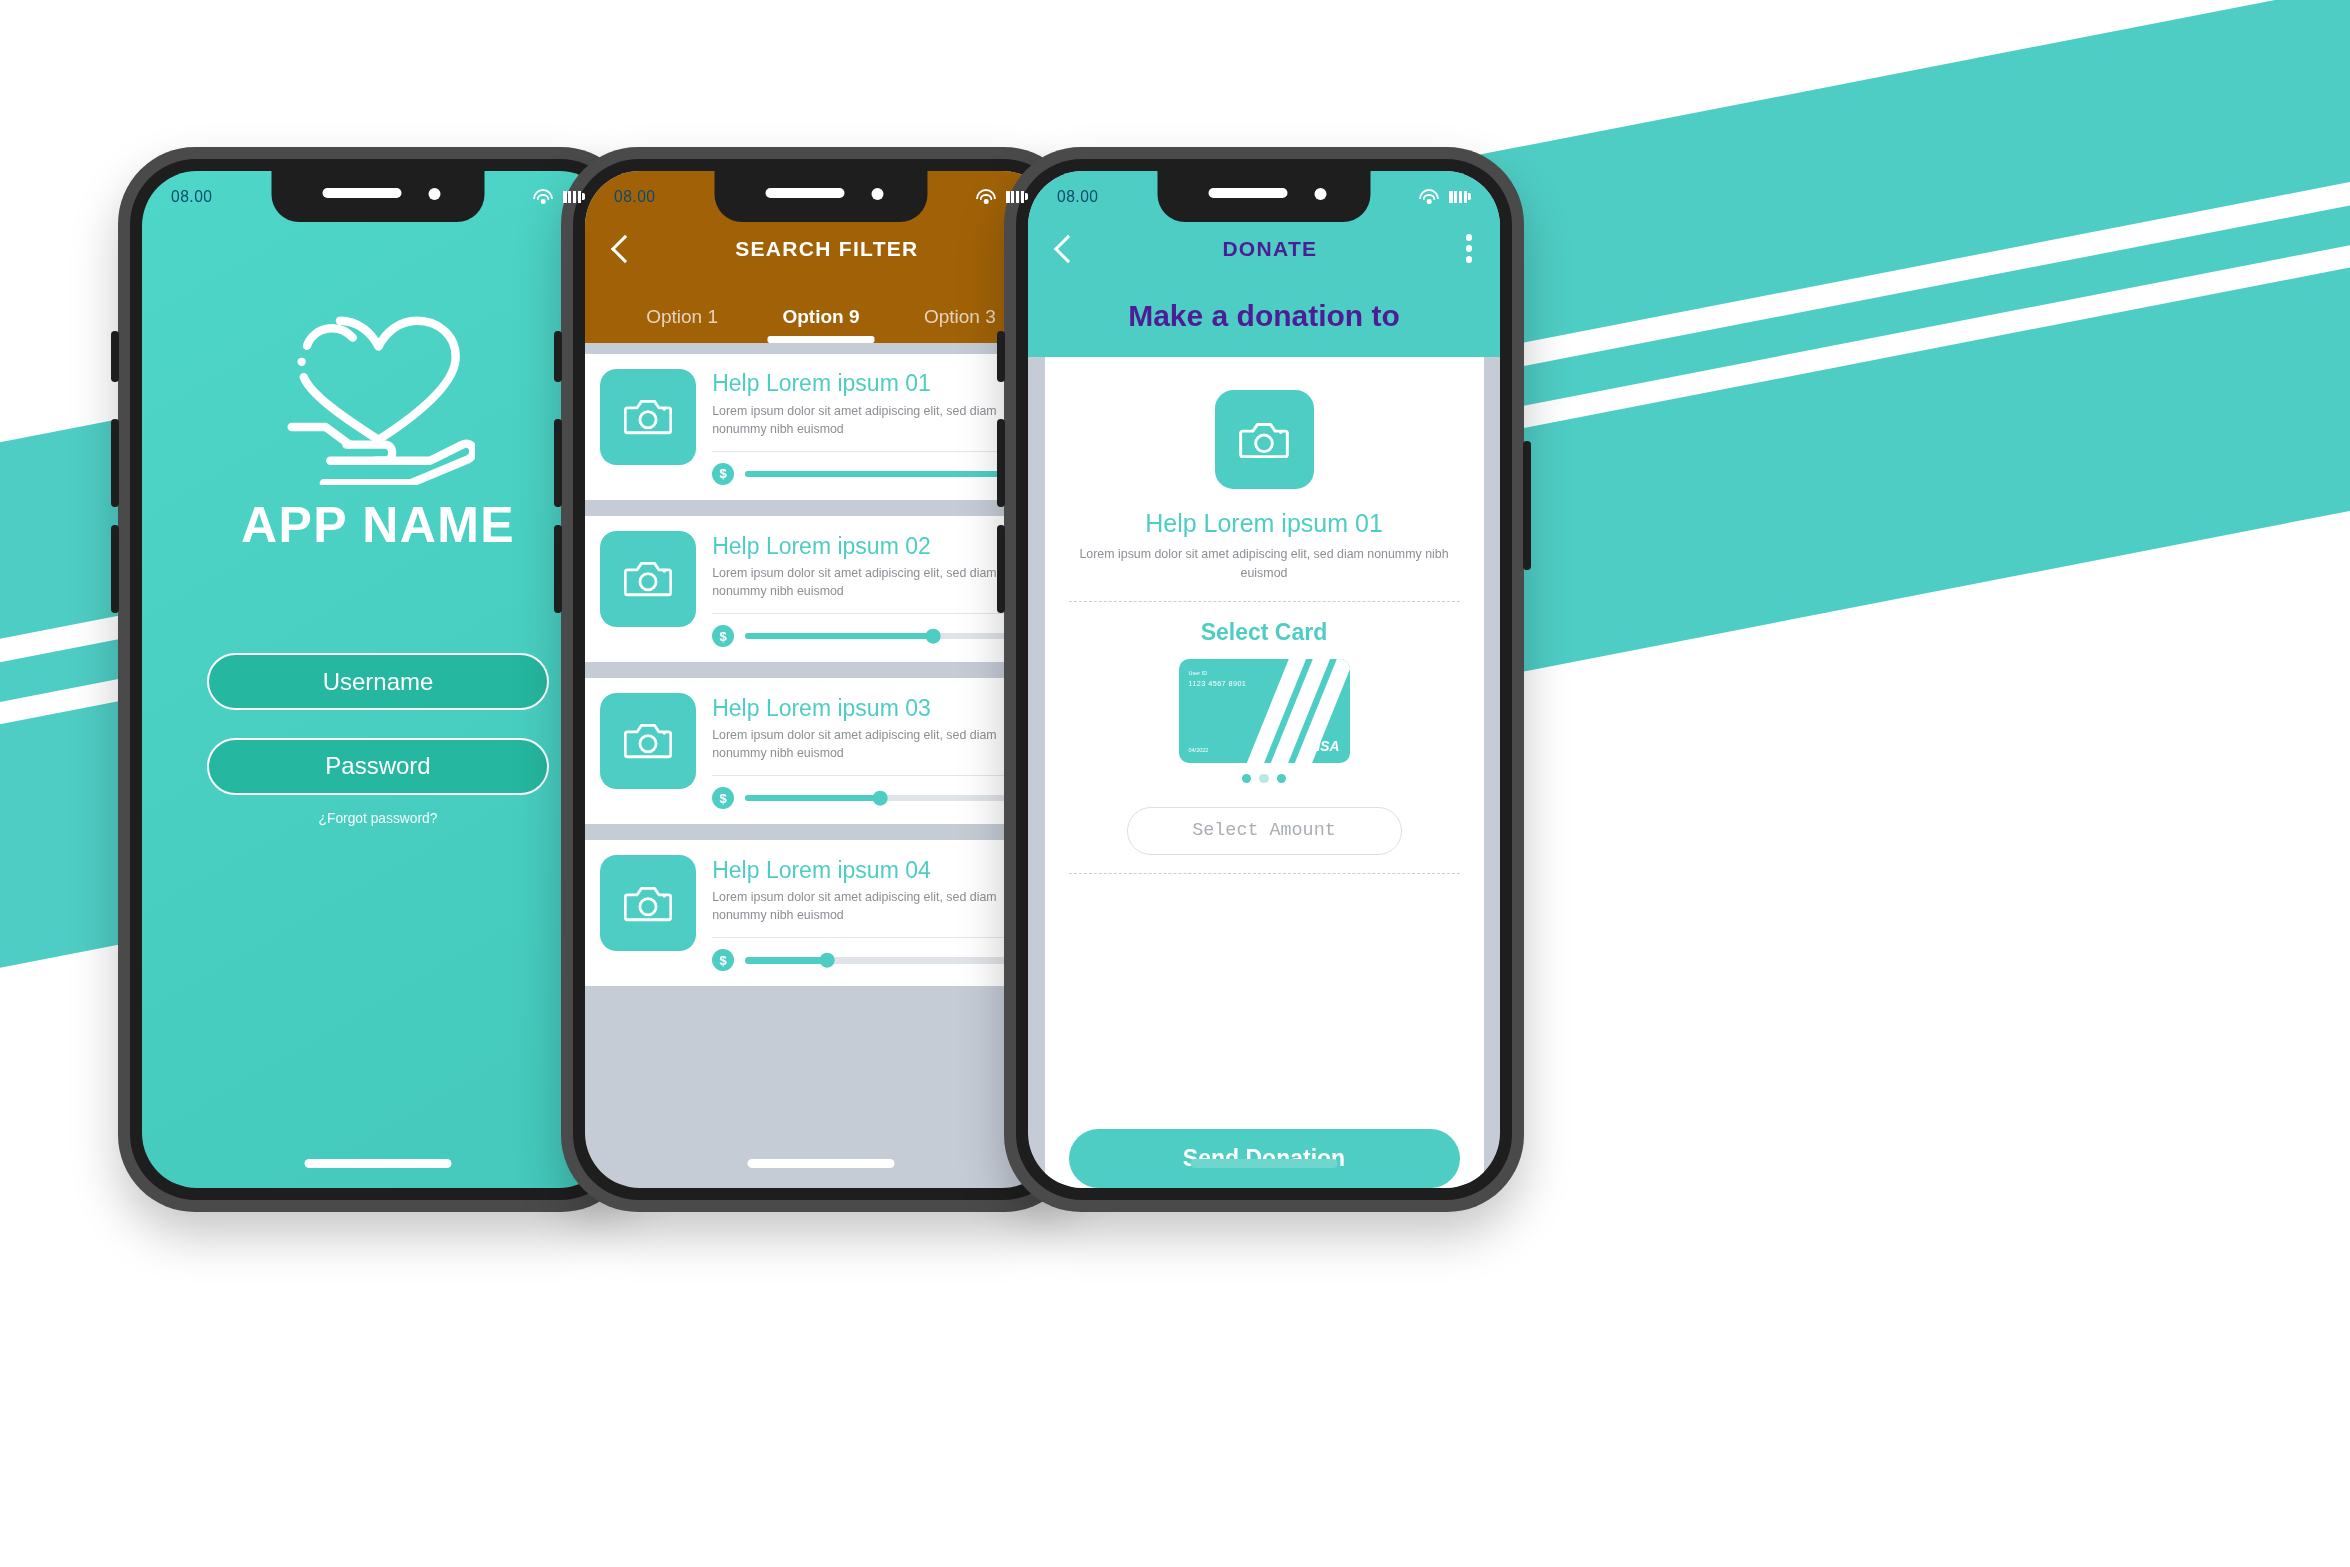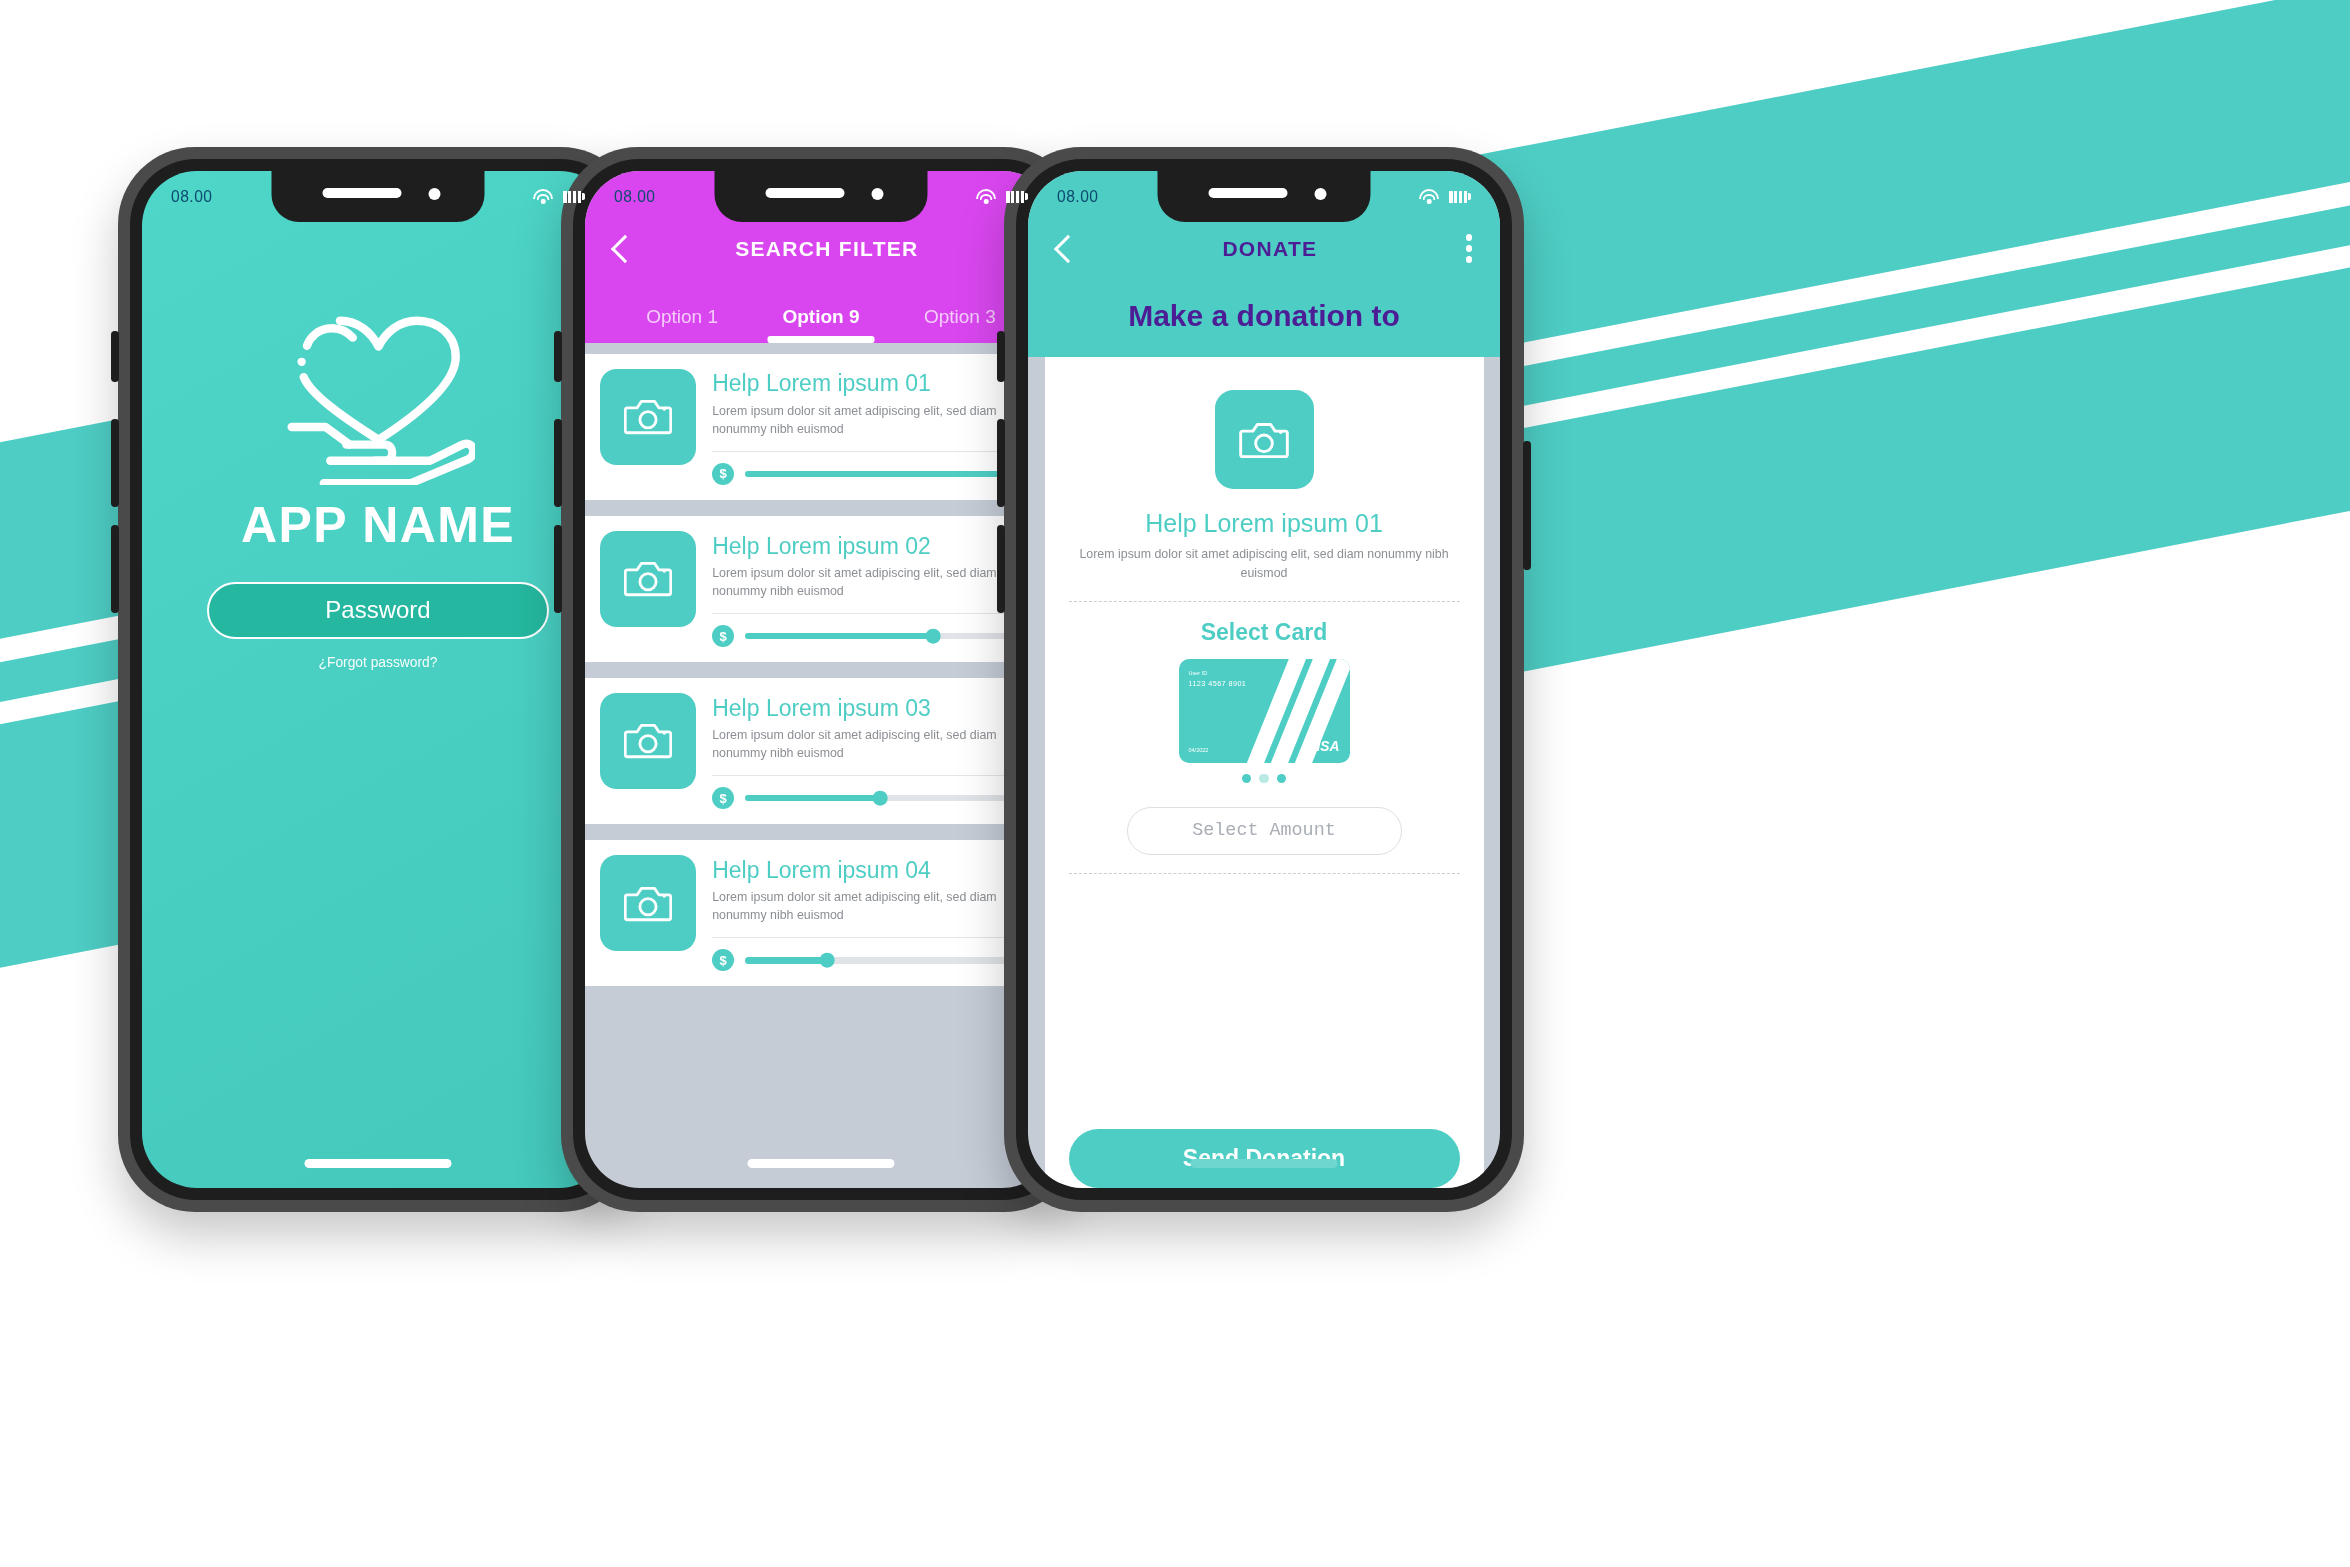--- a/index.html
+++ b/index.html
@@ -112,21 +112,21 @@
     color: #ffffff; font-size: 24px;
   }
   #login-username { margin-top: 99px; }
   .forgot {
     margin-top: 16.5px; color: #ffffff; font-size: 13.8px; opacity: .95;
   }
 
   
   .sf { width: 100%; height: 100%; background: #c5ccd6; display: flex; flex-direction: column; }
   .appbar {
-    background: #d946ef; color: #fff;
+    background: #a16207; color: #fff;
     padding: 51px 24px 0 24px; flex: 0 0 auto;
   }
   .appbar-row {
     height: 53px; display: flex; align-items: center; justify-content: space-between;
   }
   .chev-back {
     width: 20px; height: 20px; border-left: 3.7px solid #fff; border-bottom: 3.7px solid #fff;
     transform: rotate(45deg); margin-left: 5.5px;
   }
   .kebab { display: flex; flex-direction: column; gap: 4.6px; padding: 3.7px; }
@@ -257,20 +257,21 @@
               <path d="M44 16.5 C35 7 20 9.5 15.5 21.5"></path>
               <circle cx="12.2" cy="31.5" r="2.6" fill="#ffffff" stroke="none"></circle>
               <path d="M13.5 41 C18 52 38 66 60 80 C88 62 108 44 108 28.5 C108 14 96 6 84 6 C73 6 64.5 13 60 22 C55.5 13 47 6 36 6"></path>
               <path d="M6 72 H27 L42 83"></path>
               <path d="M40 83 H64 C70 83 70 93 64 93 H30"></path>
               <path d="M58 93 H92 L112 83 C118 80 122 88 116 92 L80 107 H26"></path>
             </svg>
           </div>
           <div class="app-name">APP NAME</div>
 
+          <div class="field" id="login-username">Username</div>
           <div class="field">Password</div>
           <div class="forgot">¿Forgot password?</div>
         </div>
         <div class="home-ind"></div>
       </div>
     </div>
   </div>
 
   <div class="phone" style="left:561px; top:147px;">
     <span class="btn-side bl1"></span>

